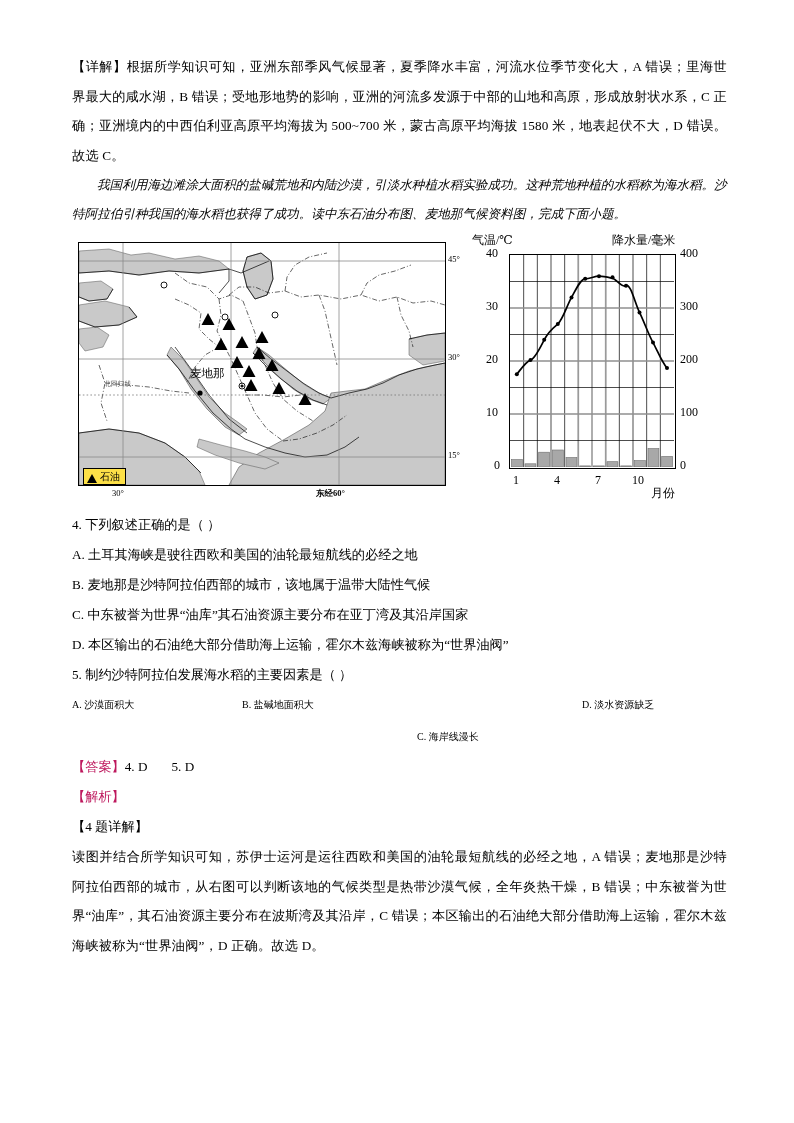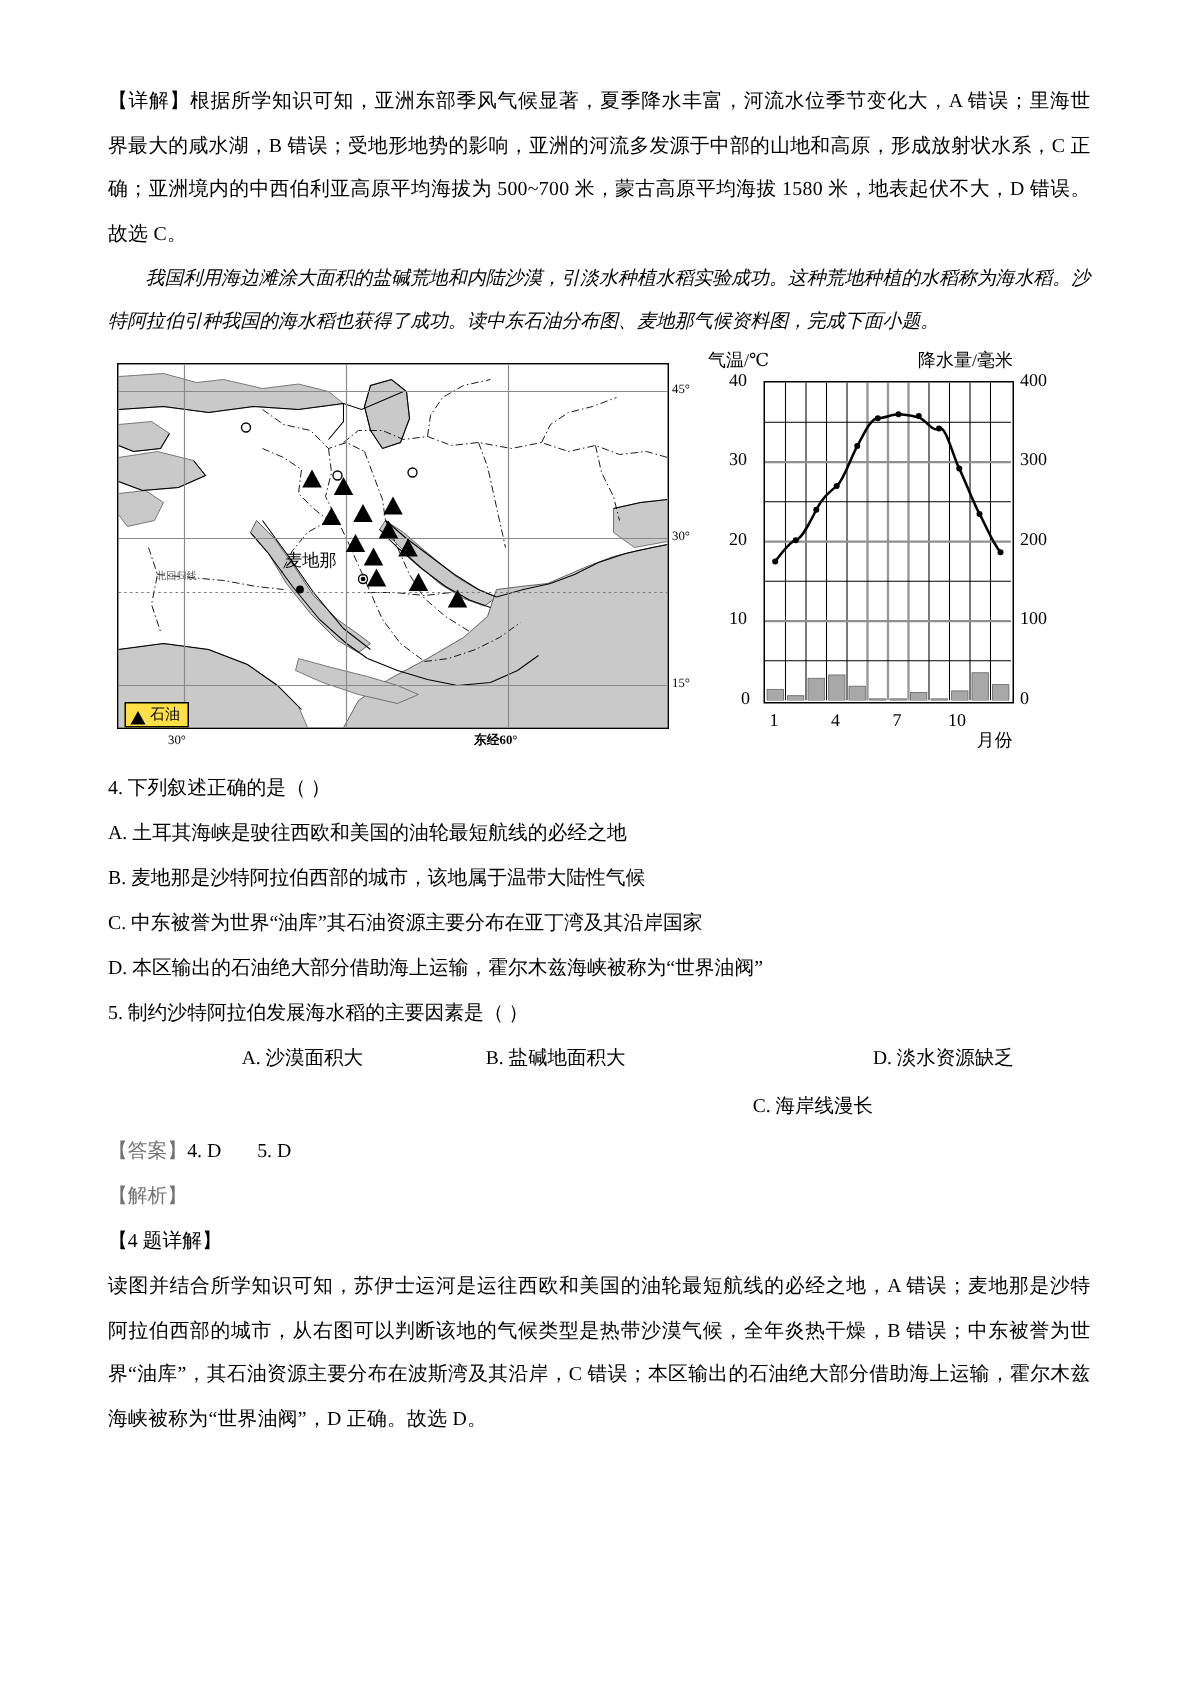--- a/index.html
+++ b/index.html
@@ -43,29 +43,28 @@
     font-size: 13.2px;
     line-height: 30px;
   }
   .opt-line {
     margin: 0;
     font-size: 13.2px;
     line-height: 30px;
   }
   .opt-row {
     display: flex;
-    font-size: 13px;
+    font-size: 10px;
     line-height: 30px;
-    text-align: right;
   }
   .opt-row > span { display: inline-block; }
   .oc1 { width: 170px; }
   .oc2 { width: 175px; }
   .oc3 { width: 165px; margin-top: 32px; }
-  .blue { color: #737373; }
+  .blue { color: #be185d; }
   .ans-line { margin: 0; font-size: 13.2px; line-height: 30px; }
   .ans-gap { display: inline-block; width: 24px; }
 
   
   .figures {
     position: relative;
     width: 655px;
     height: 278px;
     margin: 4px 0 0 0;
   }

